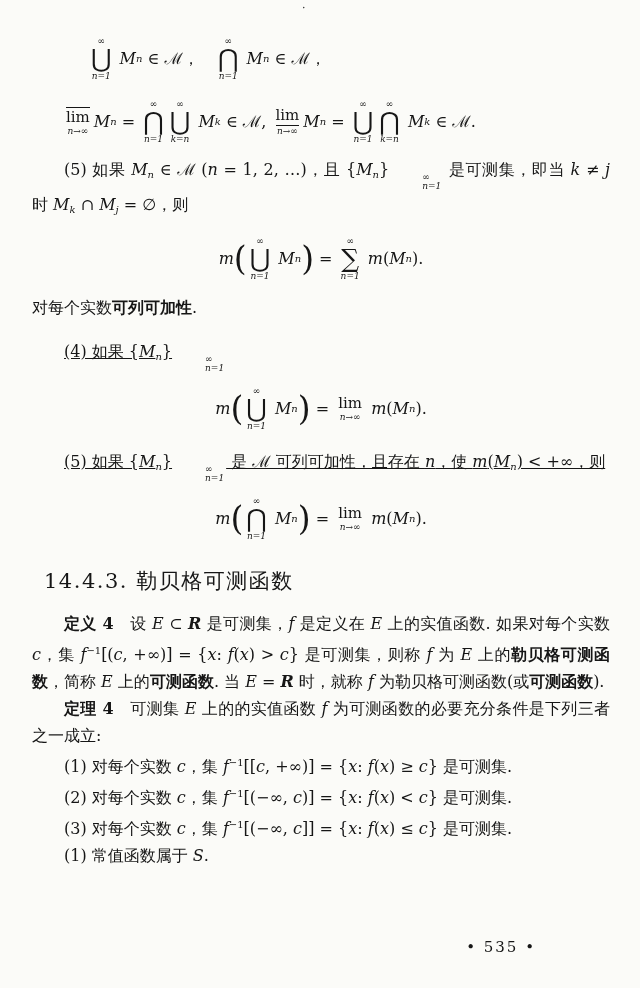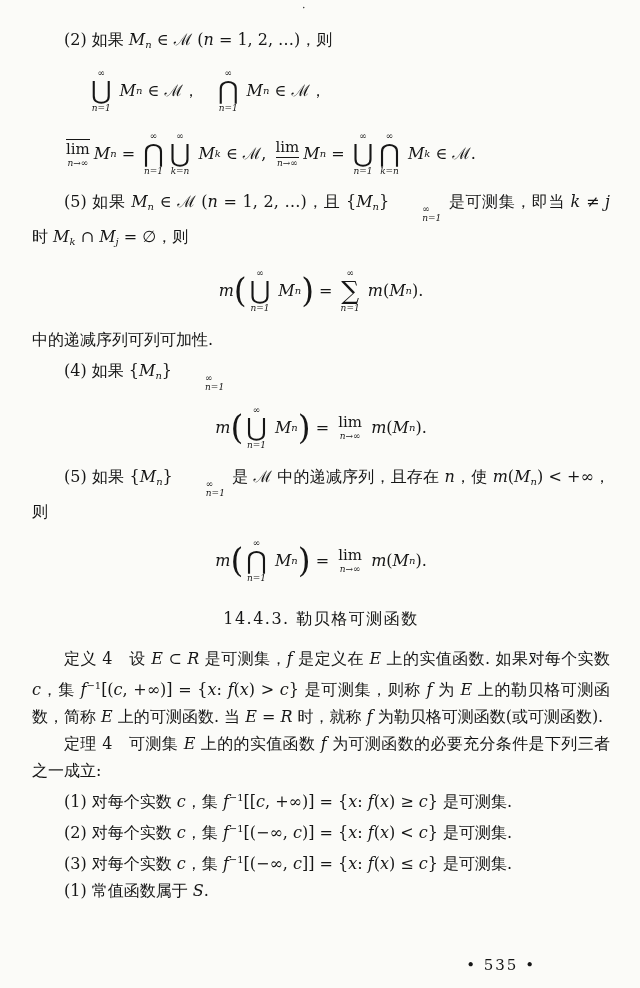--- a/index.html
+++ b/index.html
@@ -7,54 +7,53 @@
     width:640px;height:988px;overflow:hidden;
     background:#fbfbf8;color:#161616;
     font-family:"DejaVu Serif","Liberation Serif",serif;
     font-size:16px;
   }
   #page{position:relative;width:640px;height:988px;box-sizing:border-box;
         padding:26px 30px 0 32px;}
   #top-mark{position:absolute;top:2px;left:302px;font-size:11px;color:#333;}
   .para{line-height:27px;text-indent:2em;margin:0;text-align:justify;}
   .p-flush{text-indent:0;}
-  .p-gap{margin-top:4px;}
+  .p-gap{margin-top:17px;text-decoration:underline;}
   .formula{margin:12px 0;text-align:center;line-height:1.1;white-space:nowrap;}
   .formula span{vertical-align:middle;}
   .f-left-a{text-align:left;padding-left:56px;margin:10px 0 14px;}
   .f-left-b{text-align:left;padding-left:30px;margin:18px 0 12px;}
   .f-center{margin:13px 0;}
-  .sec-heading{font-size:16px;font-weight:normal;margin:26px 12px 15px;letter-spacing:1.5px;text-indent:0;text-align:center;}
+  .sec-heading{font-size:21px;font-weight:normal;margin:26px 12px 15px;letter-spacing:1.5px;text-indent:0;}
   .i{font-style:italic;}
-  .b{font-weight:normal;}
+  .b{font-weight:bold;}
   .sb{font-size:10px;vertical-align:-3px;}
   .sp{font-size:10px;vertical-align:6px;}
   .sc{font-style:italic;font-family:"DejaVu Serif",serif;}
   .bigop{display:inline-flex;flex-direction:column;align-items:center;
          vertical-align:middle;margin:0 3px;line-height:1;}
   .bigop .bsup,.bigop .bsub{font-size:9px;line-height:10px;font-style:italic;}
   .bigop .bop{font-size:25px;line-height:25px;font-style:normal;}
   .limop{display:inline-flex;flex-direction:column;align-items:center;
          vertical-align:middle;margin:0 4px;line-height:1;text-align:center;}
   .limword{font-size:15px;line-height:17px;}
   .limword.over{border-top:1.4px solid #161616;padding-top:1px;}
   .limword.under{border-bottom:1.4px solid #161616;padding-bottom:1px;}
   .limsub{font-size:9px;line-height:10px;font-style:italic;}
   .bigpar{font-size:33px;line-height:30px;vertical-align:middle;font-weight:300;}
   .stack{display:inline-flex;flex-direction:column;align-items:flex-start;
          vertical-align:-5px;font-size:9px;line-height:9px;margin:0 2px 0 1px;font-style:italic;}
-  #page-footer{position:absolute;bottom:14px;right:104px;font-size:15px;letter-spacing:2px;}
+  #page-footer{position:absolute;bottom:32px;right:104px;font-size:15px;letter-spacing:2px;}
 </style>
 </head>
 <body>
 
 <div id="page">
   <div id="top-mark">·</div>
   <div id="content">
-      <div class="para "><span>(2) 如果 </span><span class="i">M</span><span class="i sb">n</span><span> ∈ ℳ (</span><span class="i">n</span><span> = 1, 2, …)，则</span></div>
       <div class="formula f-left-a"><span class="bigop">
           <span class="bsup">∞</span>
           <span class="bop">⋃</span>
           <span class="bsub">n=1</span>
         </span><span> </span><span class="i">M</span><span class="i sb">n</span><span> ∈ ℳ，　</span><span class="bigop">
           <span class="bsup">∞</span>
           <span class="bop">⋂</span>
           <span class="bsub">n=1</span>
         </span><span> </span><span class="i">M</span><span class="i sb">n</span><span> ∈ ℳ，</span></div>
       <div class="formula f-left-b"><span class="limop">
@@ -86,37 +85,37 @@
         </span><span> 是可测集，即当 </span><span class="i">k</span><span> ≠ </span><span class="i">j</span><span> 时 </span><span class="i">M</span><span class="i sb">k</span><span> ∩ </span><span class="i">M</span><span class="i sb">j</span><span> = ∅，则</span></div>
       <div class="formula f-center"><span class="i">m</span><span class="bigpar">(</span><span class="bigop">
           <span class="bsup">∞</span>
           <span class="bop">⋃</span>
           <span class="bsub">n=1</span>
         </span><span> </span><span class="i">M</span><span class="i sb">n</span><span class="bigpar">)</span><span> = </span><span class="bigop">
           <span class="bsup">∞</span>
           <span class="bop">∑</span>
           <span class="bsub">n=1</span>
         </span><span> </span><span class="i">m</span><span>(</span><span class="i">M</span><span class="i sb">n</span><span>).</span></div>
-      <div class="para p-flush"><span>中的递减序列</span><span class="b">可列可加性</span><span>.</span></div>
+      <div class="para p-flush"><span>对每个实数</span><span class="b">可列可加性</span><span>.</span></div>
       <div class="para p-gap"><span>(4) 如果 {</span><span class="i">M</span><span class="i sb">n</span><span>}</span><span class="stack">
           <span>∞</span>
           <span>n=1</span>
         </span></div>
       <div class="formula f-center"><span class="i">m</span><span class="bigpar">(</span><span class="bigop">
           <span class="bsup">∞</span>
           <span class="bop">⋃</span>
           <span class="bsub">n=1</span>
         </span><span> </span><span class="i">M</span><span class="i sb">n</span><span class="bigpar">)</span><span> = </span><span class="limop">
           <span class="limword">lim</span>
           <span class="limsub">n→∞</span>
         </span><span> </span><span class="i">m</span><span>(</span><span class="i">M</span><span class="i sb">n</span><span>).</span></div>
       <div class="para p-gap"><span>(5) 如果 {</span><span class="i">M</span><span class="i sb">n</span><span>}</span><span class="stack">
           <span>∞</span>
           <span>n=1</span>
-        </span><span> 是 ℳ 中的递减序列，且存在 </span><span class="i">n</span><span>，使 </span><span class="i">m</span><span>(</span><span class="i">M</span><span class="i sb">n</span><span>) &lt; +∞，则</span></div>
+        </span><span> 是 ℳ 可列可加性，且存在 </span><span class="i">n</span><span>，使 </span><span class="i">m</span><span>(</span><span class="i">M</span><span class="i sb">n</span><span>) &lt; +∞，则</span></div>
       <div class="formula f-center"><span class="i">m</span><span class="bigpar">(</span><span class="bigop">
           <span class="bsup">∞</span>
           <span class="bop">⋂</span>
           <span class="bsub">n=1</span>
         </span><span> </span><span class="i">M</span><span class="i sb">n</span><span class="bigpar">)</span><span> = </span><span class="limop">
           <span class="limword">lim</span>
           <span class="limsub">n→∞</span>
         </span><span> </span><span class="i">m</span><span>(</span><span class="i">M</span><span class="i sb">n</span><span>).</span></div>
       <h2 class="sec-heading">14.4.3. 勒贝格可测函数</h2>
       <div class="para "><span class="b">定义 4</span><span>　设 </span><span class="i">E</span><span> ⊂ </span><span class="i b">R</span><span> 是可测集，</span><span class="i">f</span><span> 是定义在 </span><span class="i">E</span><span> 上的实值函数. 如果对每个实数 </span><span class="i">c</span><span>，集 </span><span class="i">f</span><span class="sp">−1</span><span>[(</span><span class="i">c</span><span>, +∞)] = {</span><span class="i">x</span><span>: </span><span class="i">f</span><span>(</span><span class="i">x</span><span>) &gt; </span><span class="i">c</span><span>} 是可测集，则称 </span><span class="i">f</span><span> 为 </span><span class="i">E</span><span> 上的</span><span class="b">勒贝格可测函数</span><span>，简称 </span><span class="i">E</span><span> 上的</span><span class="b">可测函数</span><span>. 当 </span><span class="i">E</span><span> = </span><span class="i b">R</span><span> 时，就称 </span><span class="i">f</span><span> 为勒贝格可测函数(或</span><span class="b">可测函数</span><span>).</span></div>

